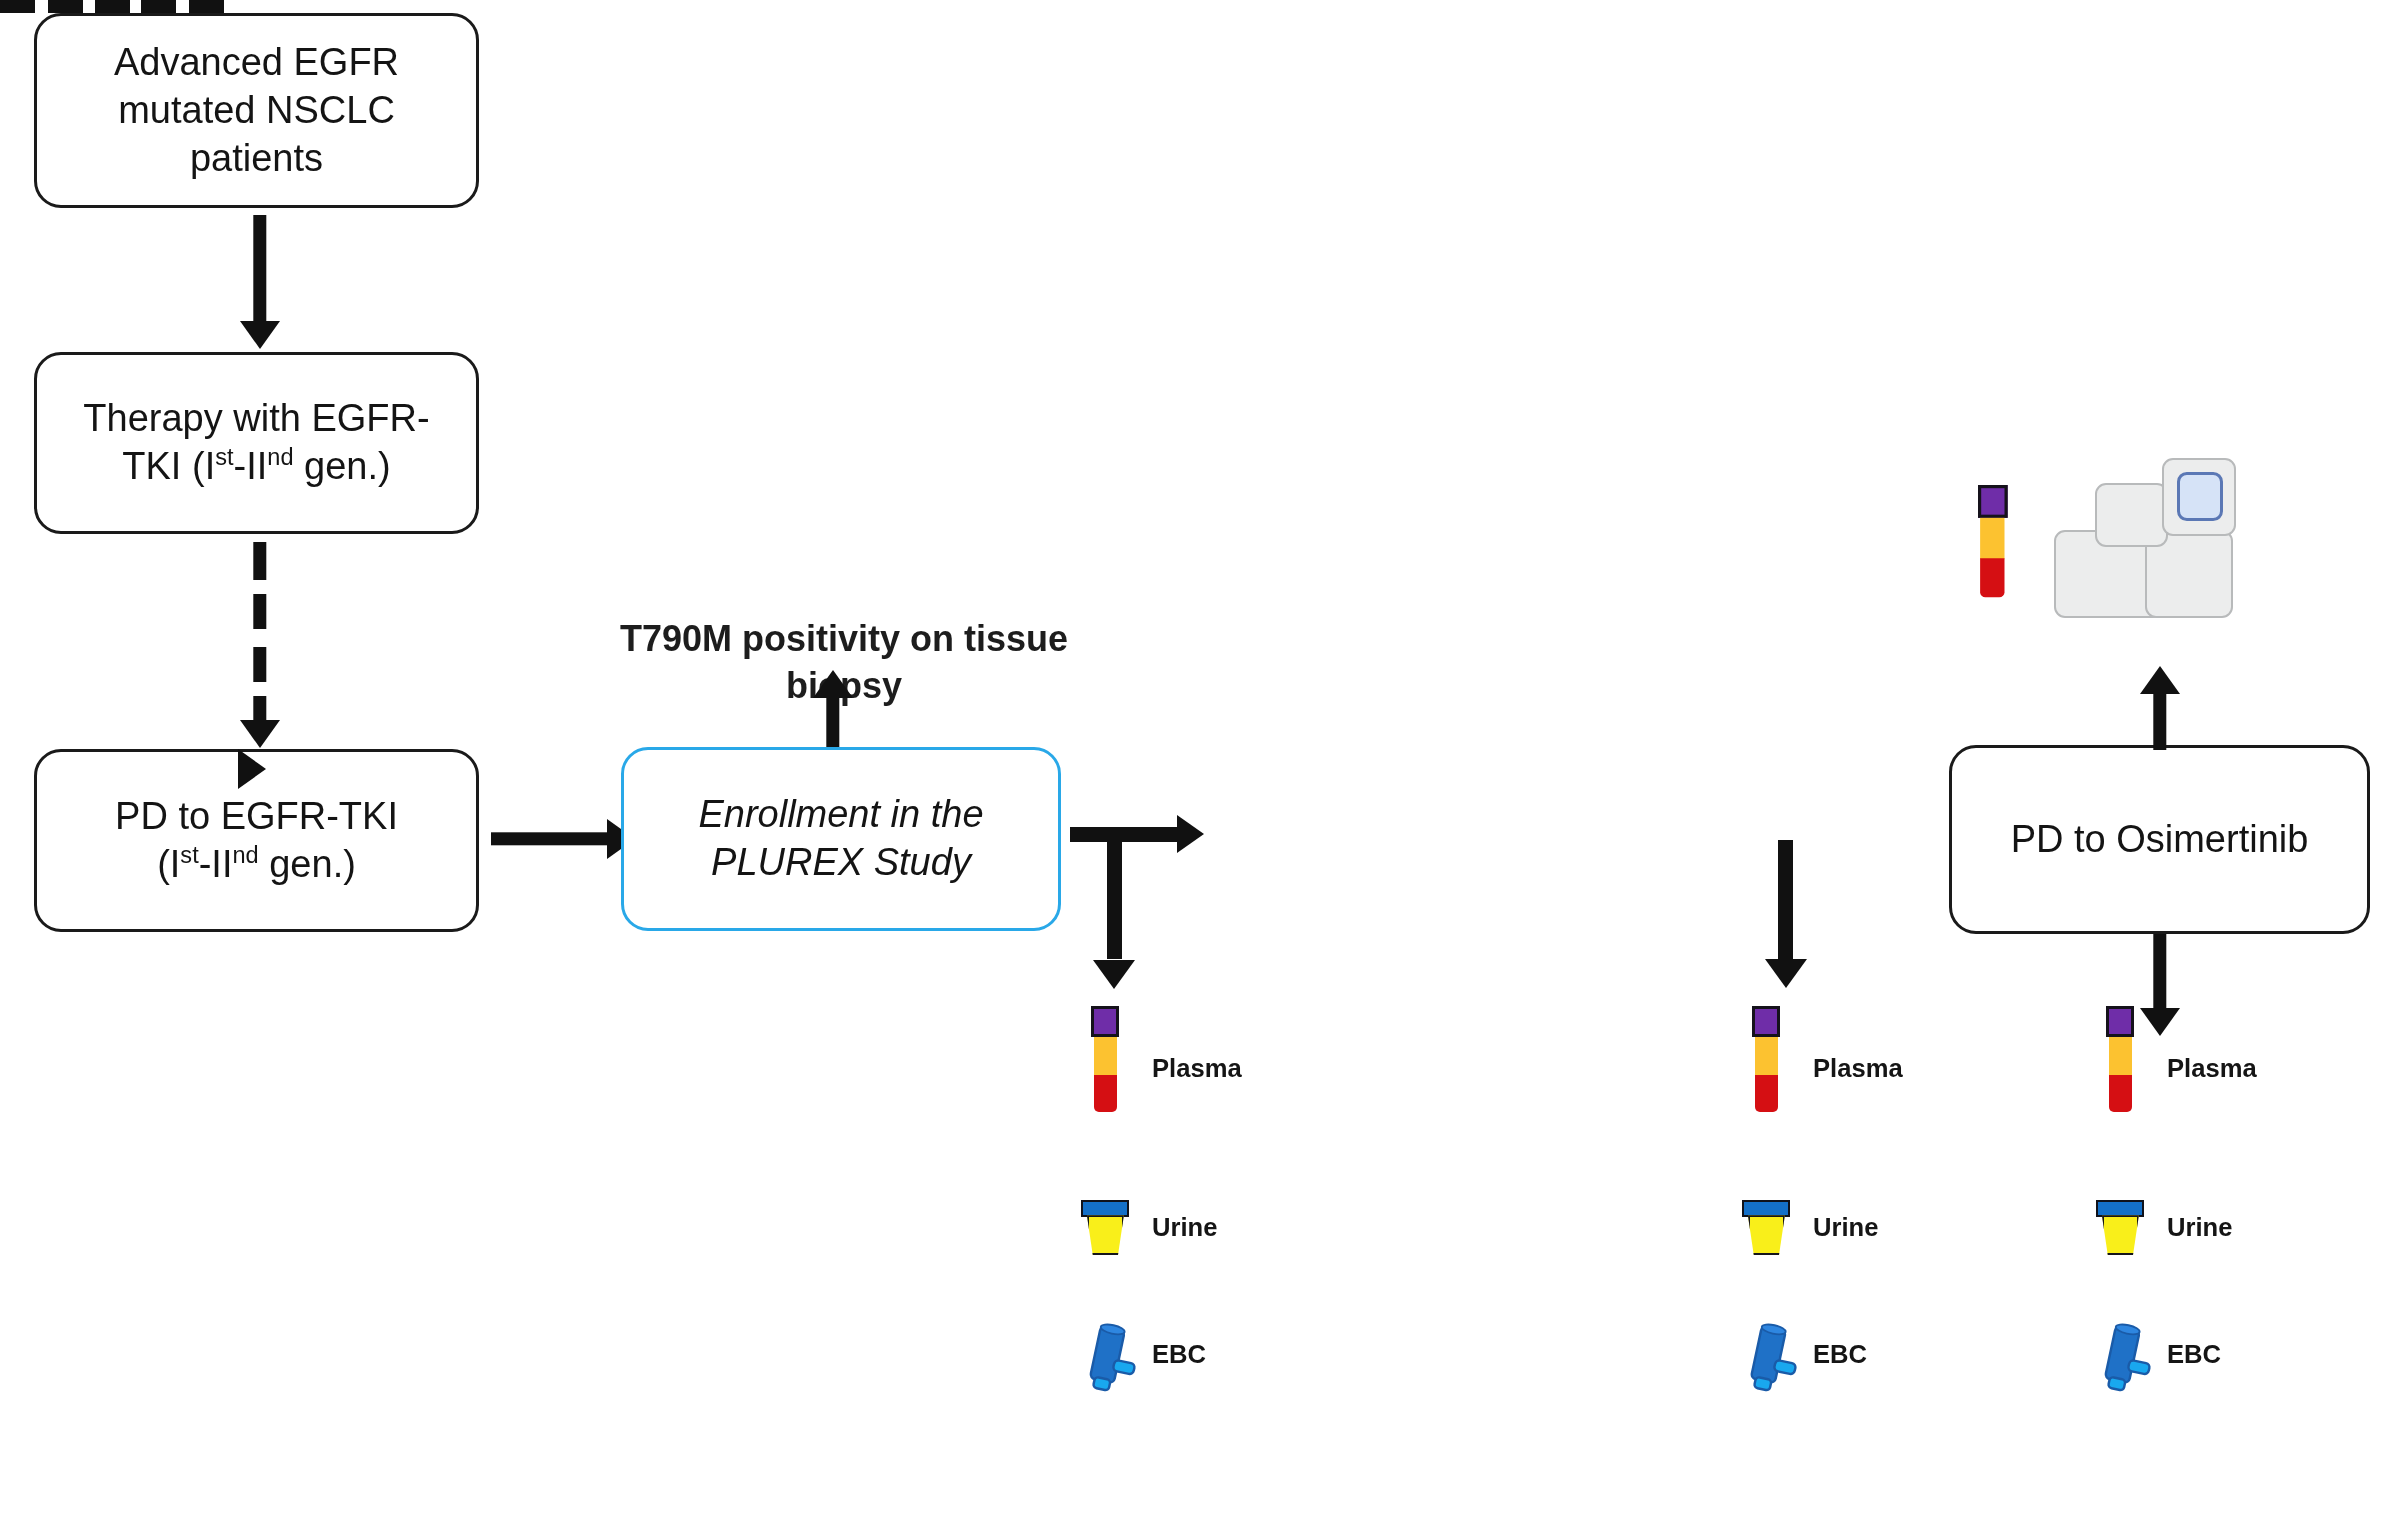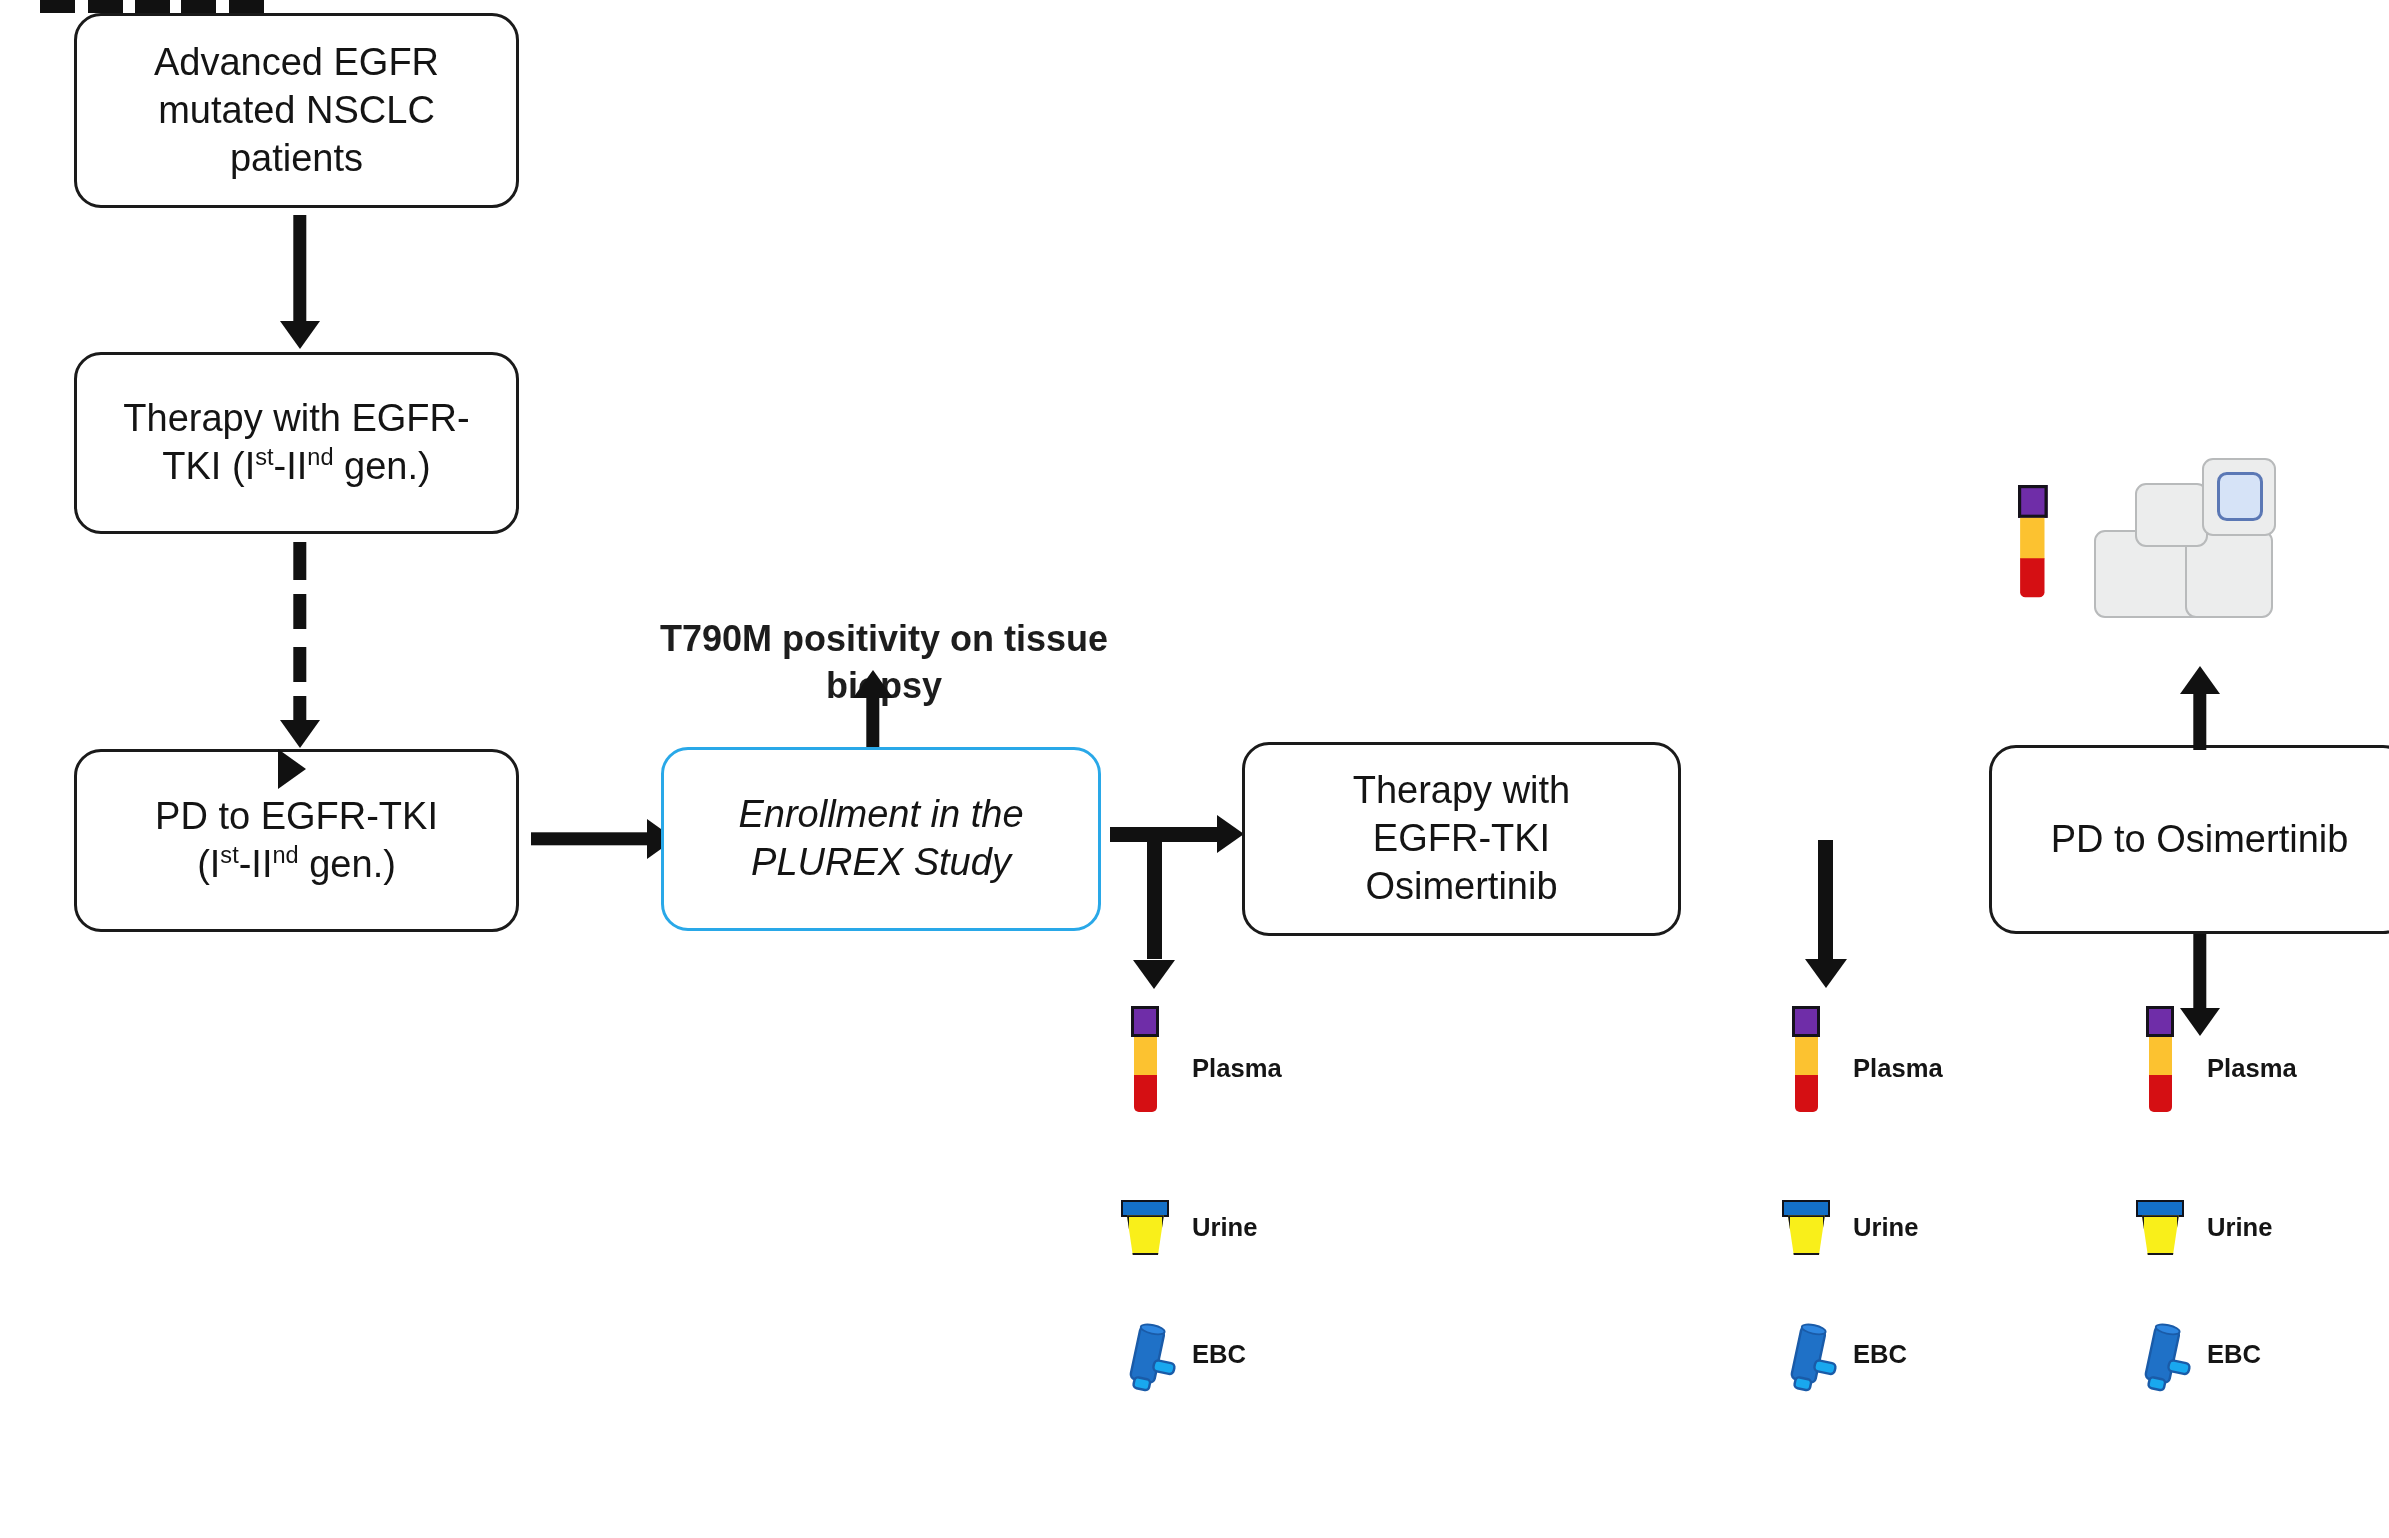--- a/index.html
+++ b/index.html
@@ -1,18 +1,18 @@
 <!DOCTYPE html>
 <html style="font-size:9.8px"><head>
 <meta charset="utf-8">
 <style>
   html,body{margin:0;padding:0;background:#ffffff;}
   body{width:2389px;height:1538px;position:relative;overflow:hidden;
        font-family:"Liberation Sans","DejaVu Sans",sans-serif;color:#1a1a1a;}
-  .stage{position:absolute;left:0;top:0;width:1987px;height:1538px;margin-left:40px;}
+  .stage{position:absolute;left:0;top:0;width:1987px;height:1538px;}
 
   
   .box{position:absolute;box-sizing:border-box;background:#ffffff;
        border:3px solid #1a1a1a;border-radius:27px;
        display:flex;align-items:center;justify-content:center;text-align:center;
        line-height:1.26;font-weight:400;color:#141414;}
   .box.blue{border-color:#29a8e8;border-width:3.7px;}
   .box .inner{padding:0 13.4px;width:100%;}
   sup{font-size:.62em;vertical-align:super;line-height:0;}
 
@@ -146,27 +146,20 @@
     </div>
   </div>
 
   <div class="tee" style="left:1070px;top:827px;width:152px;height:183px;">
     <div class="arm" style="width:108px;"></div>
     <div class="rhead" style="left:107px;top:-12.2px;"></div>
     <div class="trunk" style="left:37px;top:13.4px;height:119px;"></div>
     <div class="dhead" style="left:23px;top:133px;"></div>
   </div>
 
-  <div class="box" style="left:1202px;top:742px;width:439px;height:194px;font-size:38px;">
-    <div class="inner">
-      <span>Therapy with</span><br>
-      <span>EGFR-TKI</span><br>
-      <span>Osimertinib</span>
-    </div>
-  </div>
 
   <div class="dash-h" style="left:1652px;top:827px;width:305px;height:16px;">
     <div class="d" style="left:0px;width:35px;"></div>
     <div class="d" style="left:48px;width:35px;"></div>
     <div class="d" style="left:95px;width:35px;"></div>
     <div class="d" style="left:141px;width:35px;"></div>
     <div class="d" style="left:189px;width:35px;"></div>
     <div class="head" style="left:238px;"></div>
   </div>
 

